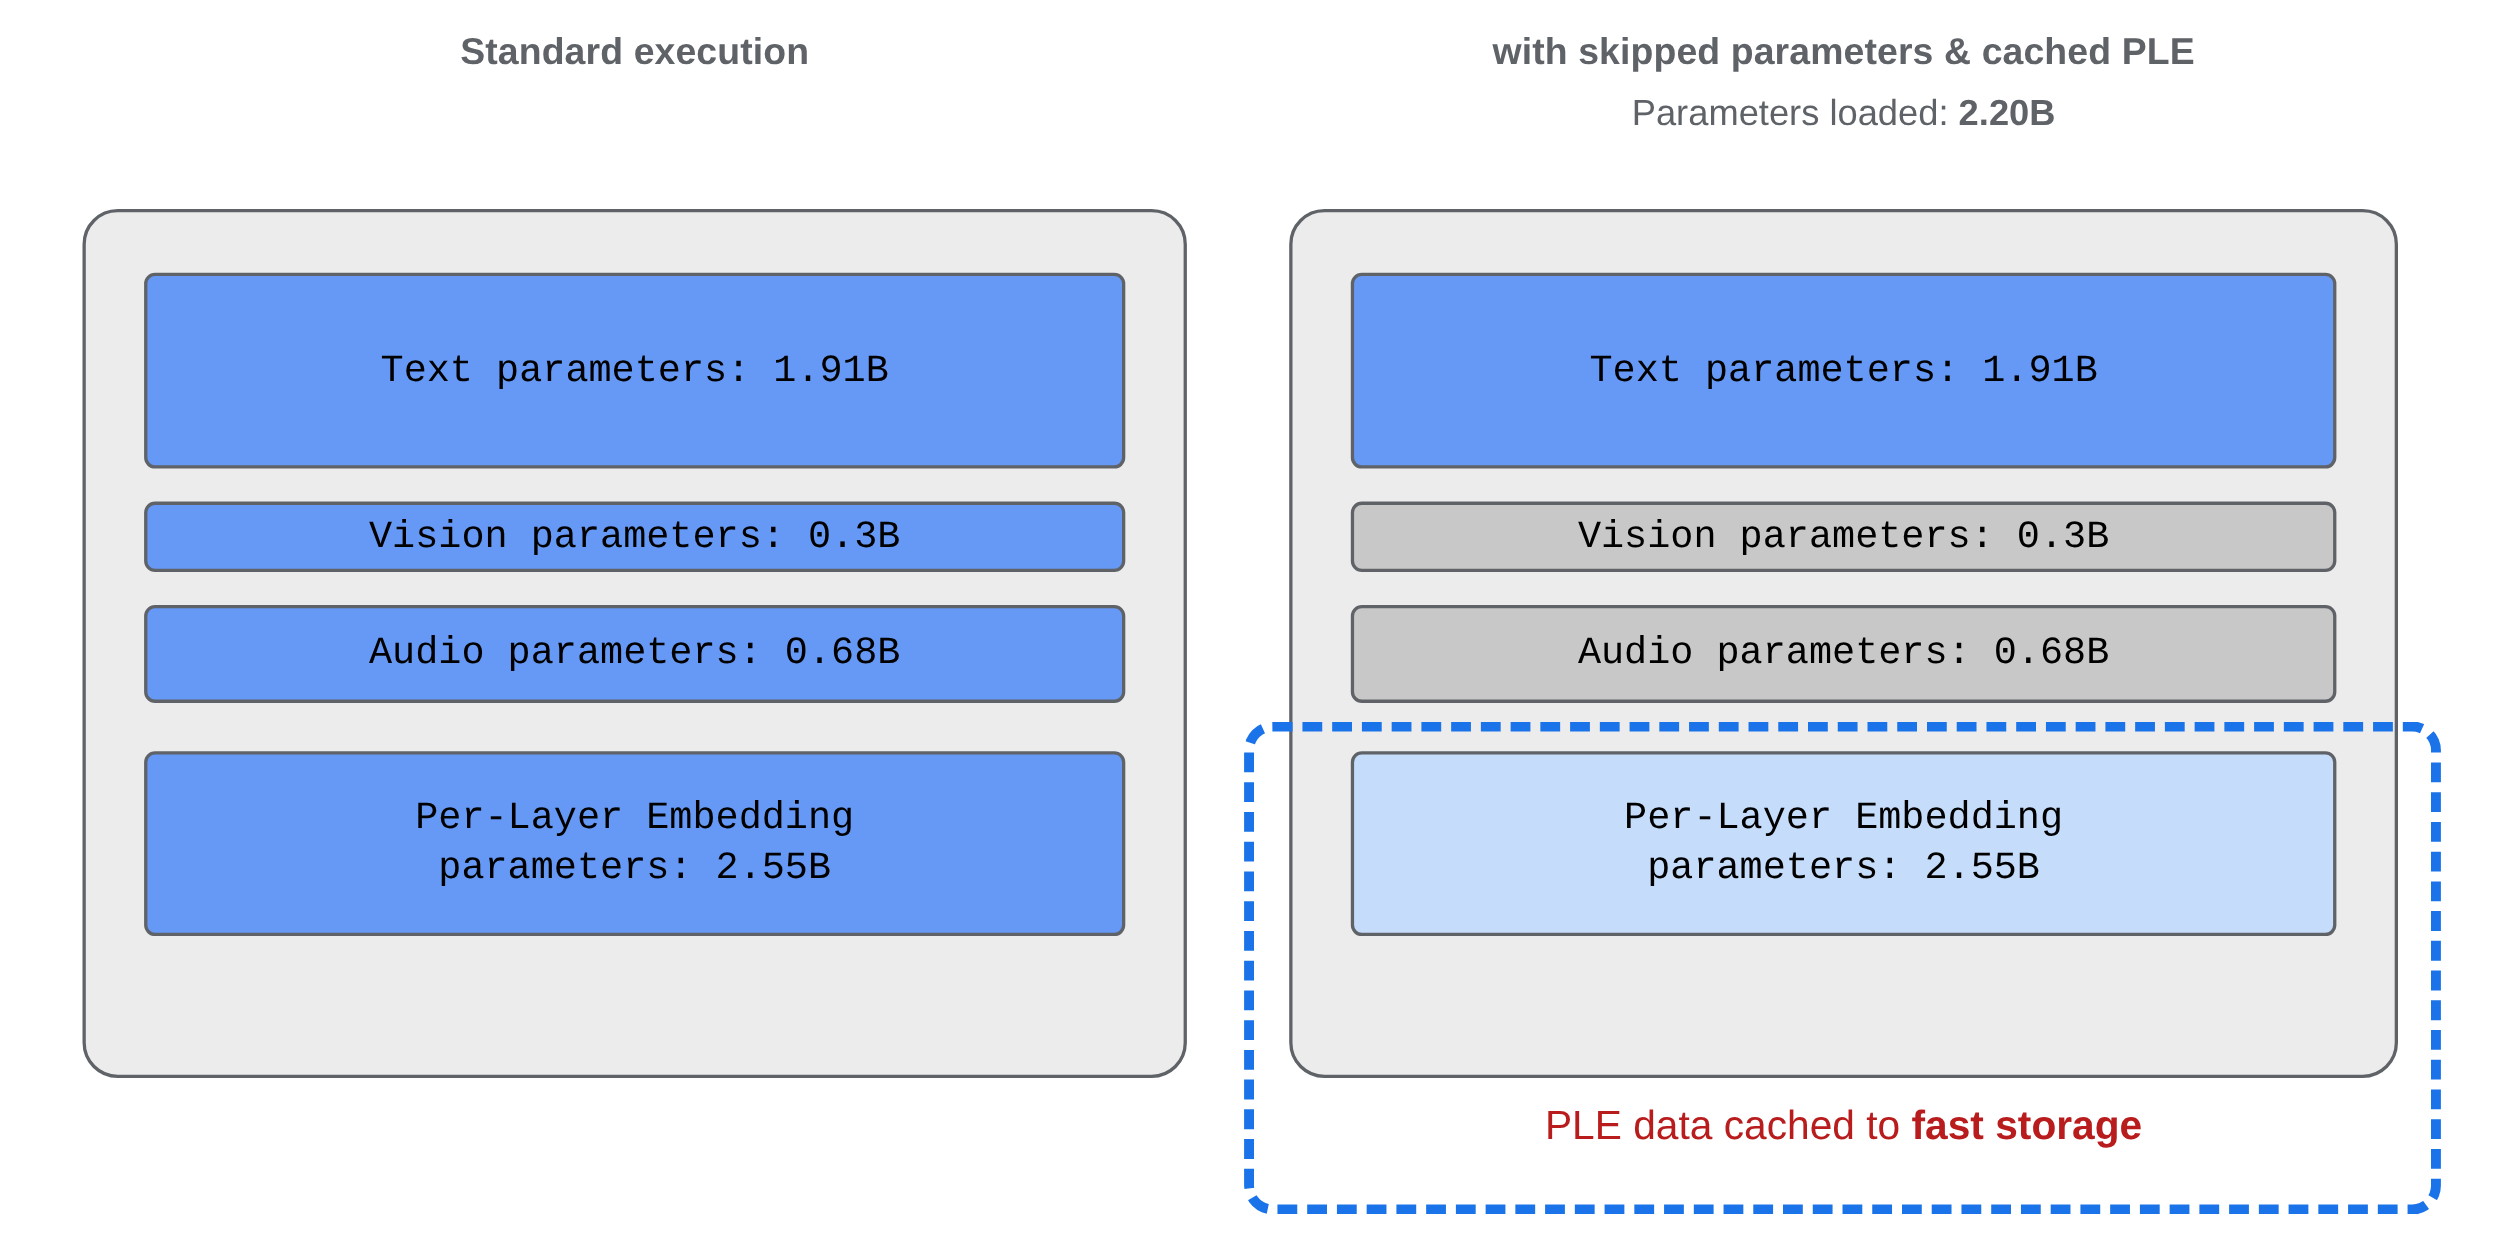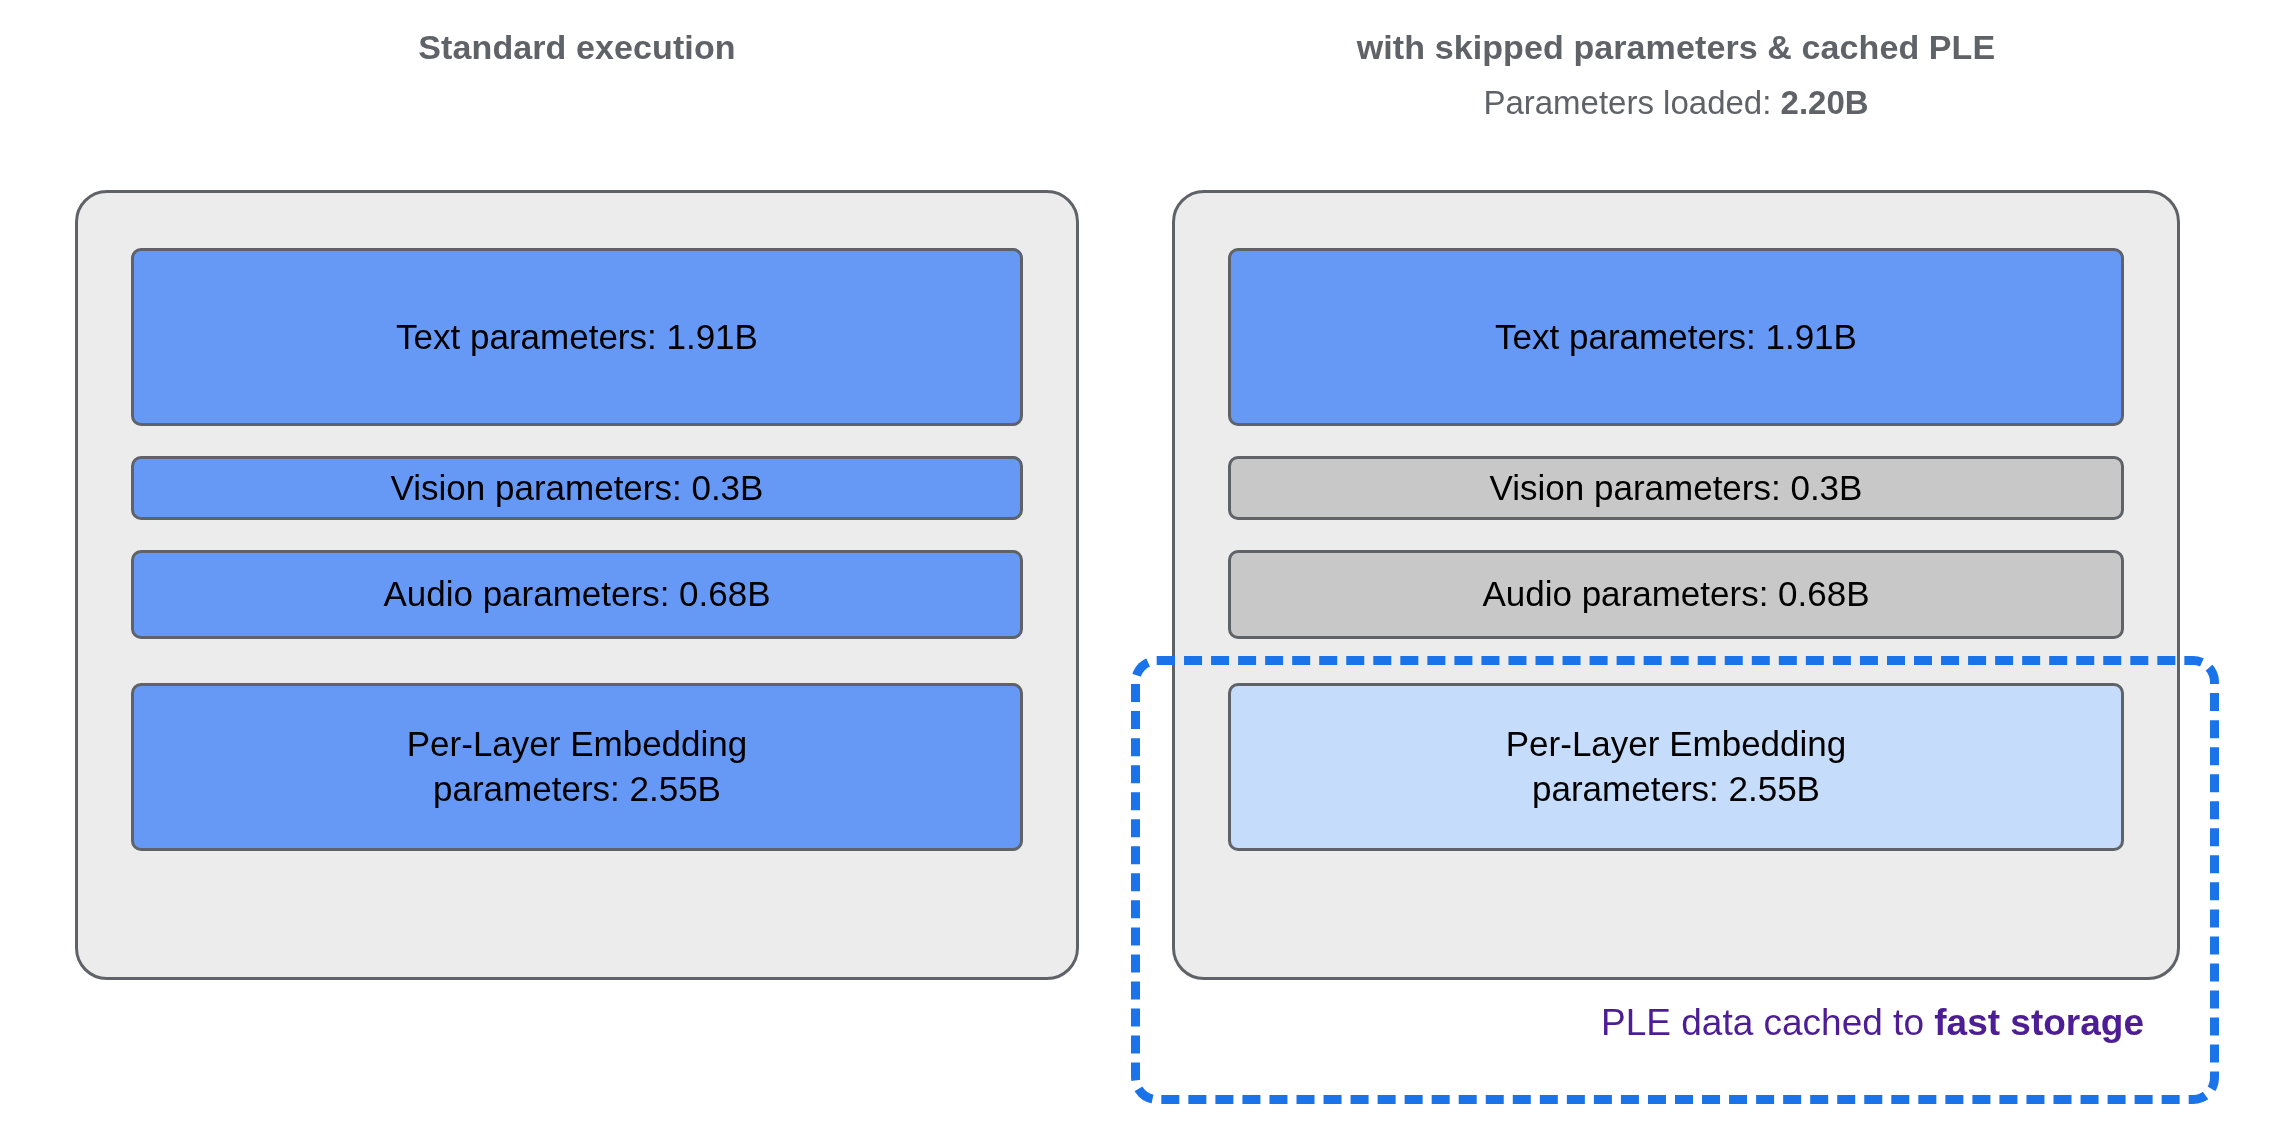--- a/index.html
+++ b/index.html
@@ -63,20 +63,21 @@
     border: 3px solid #5f6368;
     border-radius: 10px;
     display: flex;
     align-items: center;
     justify-content: center;
     text-align: center;
     color: #000000;
     font-size: 35px;
     line-height: 1.28;
     white-space: pre-line;
+    font-family: Liberation Mono, monospace;
   }
   .pbox.blue  { background: #6699f5; }
   .pbox.gray  { background: #c8c8c8; }
   .pbox.lblue { background: #c6dcfb; }
 
   
   .row-text   { left: 53px; right: 53px; top: 55px;  height: 178px; }
   .row-vision { left: 53px; right: 53px; top: 263px; height: 64px; }
   .row-audio  { left: 53px; right: 53px; top: 357px; height: 89px; }
   .row-ple    { left: 53px; right: 53px; top: 490px; height: 168px; }
@@ -88,26 +89,26 @@
     top: 656px;
     width: 1088px;
     height: 448px;
     box-sizing: border-box;
     border: 9px dashed #1a73e8;
     border-radius: 26px;
     pointer-events: none;
   }
   #cache-caption {
     position: absolute;
-    left: 1136px;
+    left: 1172px;
     top: 1002px;
     width: 1008px;
-    text-align: right;
+    text-align: center;
     font-size: 37px;
-    color: #4c1d95;
+    color: #b91c1c;
     white-space: nowrap;
   }
   #cache-caption b { font-weight: bold; }
 </style>
 </head>
 <body>
 
 <div class="stage">
 
   <div class="col-header" id="header-left">

